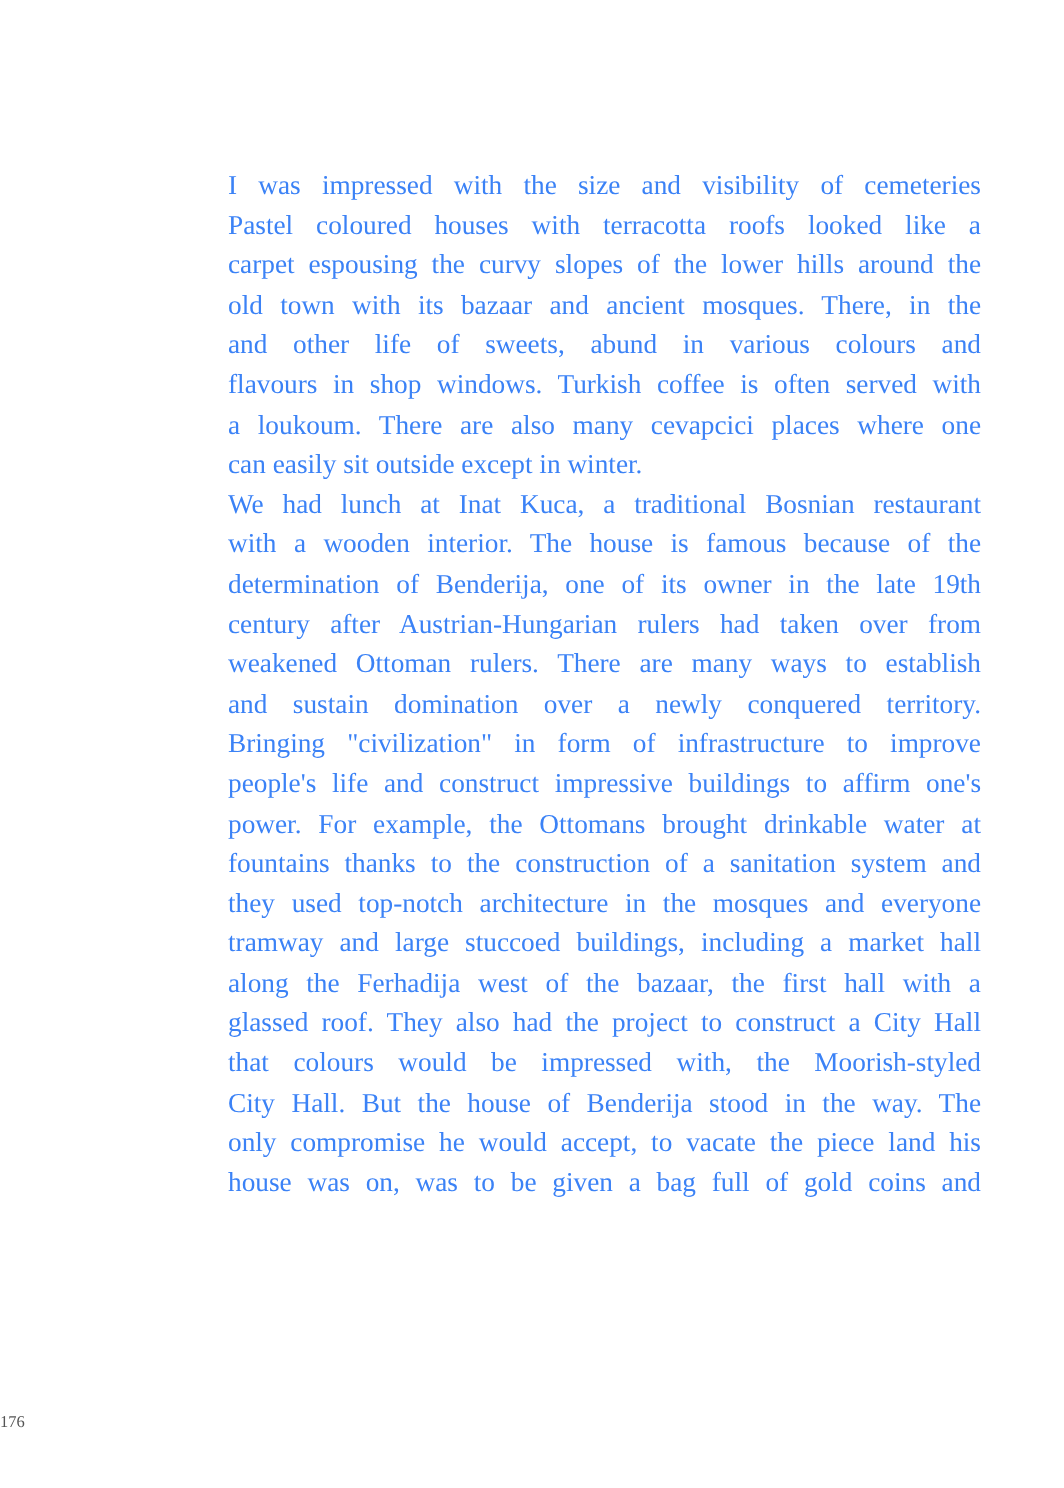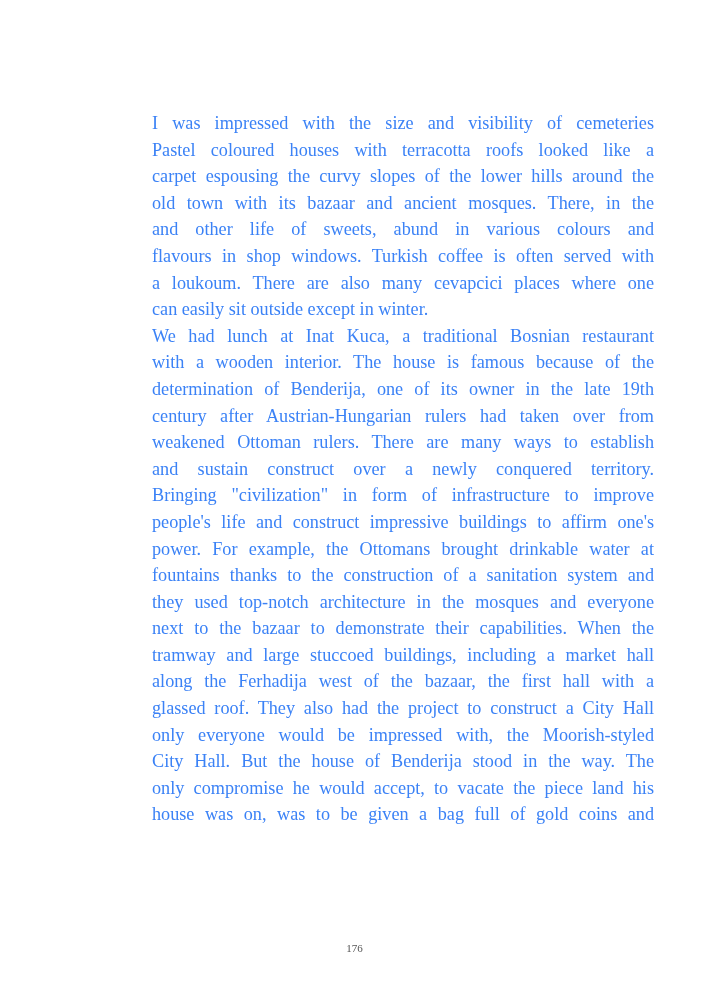--- a/index.html
+++ b/index.html
@@ -6,21 +6,21 @@
   body { width: 709px; height: 992px; position: relative; overflow: hidden; }
   .page { position: absolute; left: 0; top: 0; width: 709px; height: 992px; background: #fff; }
   .text {
     position: absolute; left: 104px; top: 110px; width: 502px;
     font-family: "Liberation Serif", serif;
     font-size: 18.2px; line-height: 26.6px; color: #3b82f6; margin-left: 48px;
   }
   .line { display: block; white-space: nowrap; height: 26.6px; text-align: justify; text-align-last: justify; }
   .line.last { text-align-last: left; }
   .page-number {
-    position: absolute; left: 0; width: 709px; top: 942px; text-align: center;
+    position: absolute; left: 0; width: 709px; top: 942px; text-align: left;
     font-family: "Liberation Serif", serif; font-size: 11px; color: #555555;
   }
 </style>
 </head>
 <body>
 
 <div class="page">
   <div class="text">
     <div>
       <span class="line">I was impressed with the size and visibility of cemeteries</span>
@@ -33,30 +33,29 @@
       <span class="line">flavours in shop windows. Turkish coffee is often served with</span>
       <span class="line">a loukoum. There are also many cevapcici places where one</span>
       <span class="line last">can easily sit outside except in winter.</span>
     </div>
     <div>
       <span class="line">We had lunch at Inat Kuca, a traditional Bosnian restaurant</span>
       <span class="line">with a wooden interior. The house is famous because of the</span>
       <span class="line">determination of Benderija, one of its owner in the late 19th</span>
       <span class="line">century after Austrian-Hungarian rulers had taken over from</span>
       <span class="line">weakened Ottoman rulers. There are many ways to establish</span>
-      <span class="line">and sustain construct over a newly conquered territory.</span>
+      <span class="line">and sustain domination over a newly conquered territory.</span>
       <span class="line">Bringing "civilization" in form of infrastructure to improve</span>
       <span class="line">people's life and construct impressive buildings to affirm one's</span>
       <span class="line">power. For example, the Ottomans brought drinkable water at</span>
       <span class="line">fountains thanks to the construction of a sanitation system and</span>
       <span class="line">they used top-notch architecture in the mosques and everyone</span>
-      <span class="line">next to the bazaar to demonstrate their capabilities. When the</span>
       <span class="line">tramway and large stuccoed buildings, including a market hall</span>
       <span class="line">along the Ferhadija west of the bazaar, the first hall with a</span>
       <span class="line">glassed roof. They also had the project to construct a City Hall</span>
-      <span class="line">only everyone would be impressed with, the Moorish-styled</span>
+      <span class="line">that colours would be impressed with, the Moorish-styled</span>
       <span class="line">City Hall. But the house of Benderija stood in the way. The</span>
       <span class="line">only compromise he would accept, to vacate the piece land his</span>
       <span class="line">house was on, was to be given a bag full of gold coins and</span>
     </div>
   </div>
   <div class="page-number">176</div>
 </div>
 
 </body></html>

